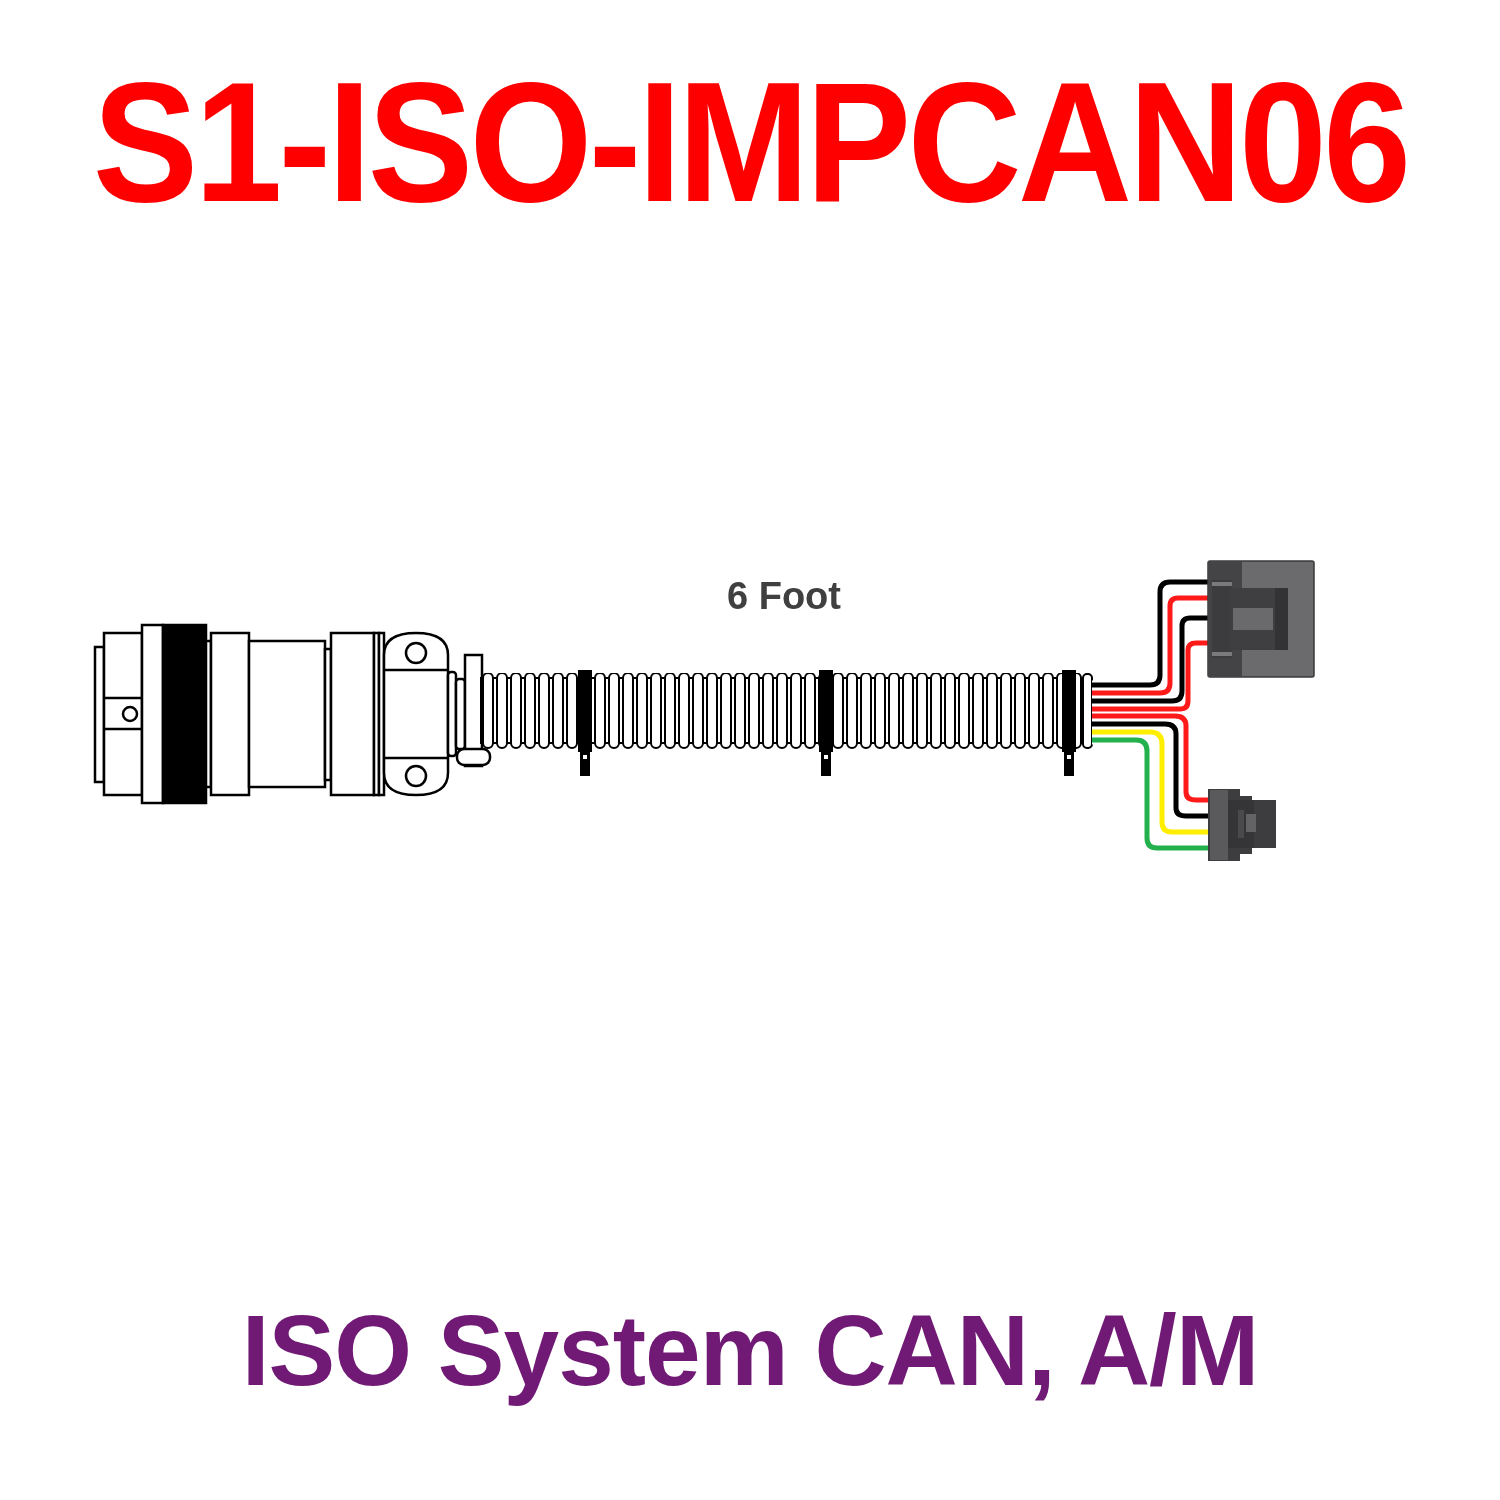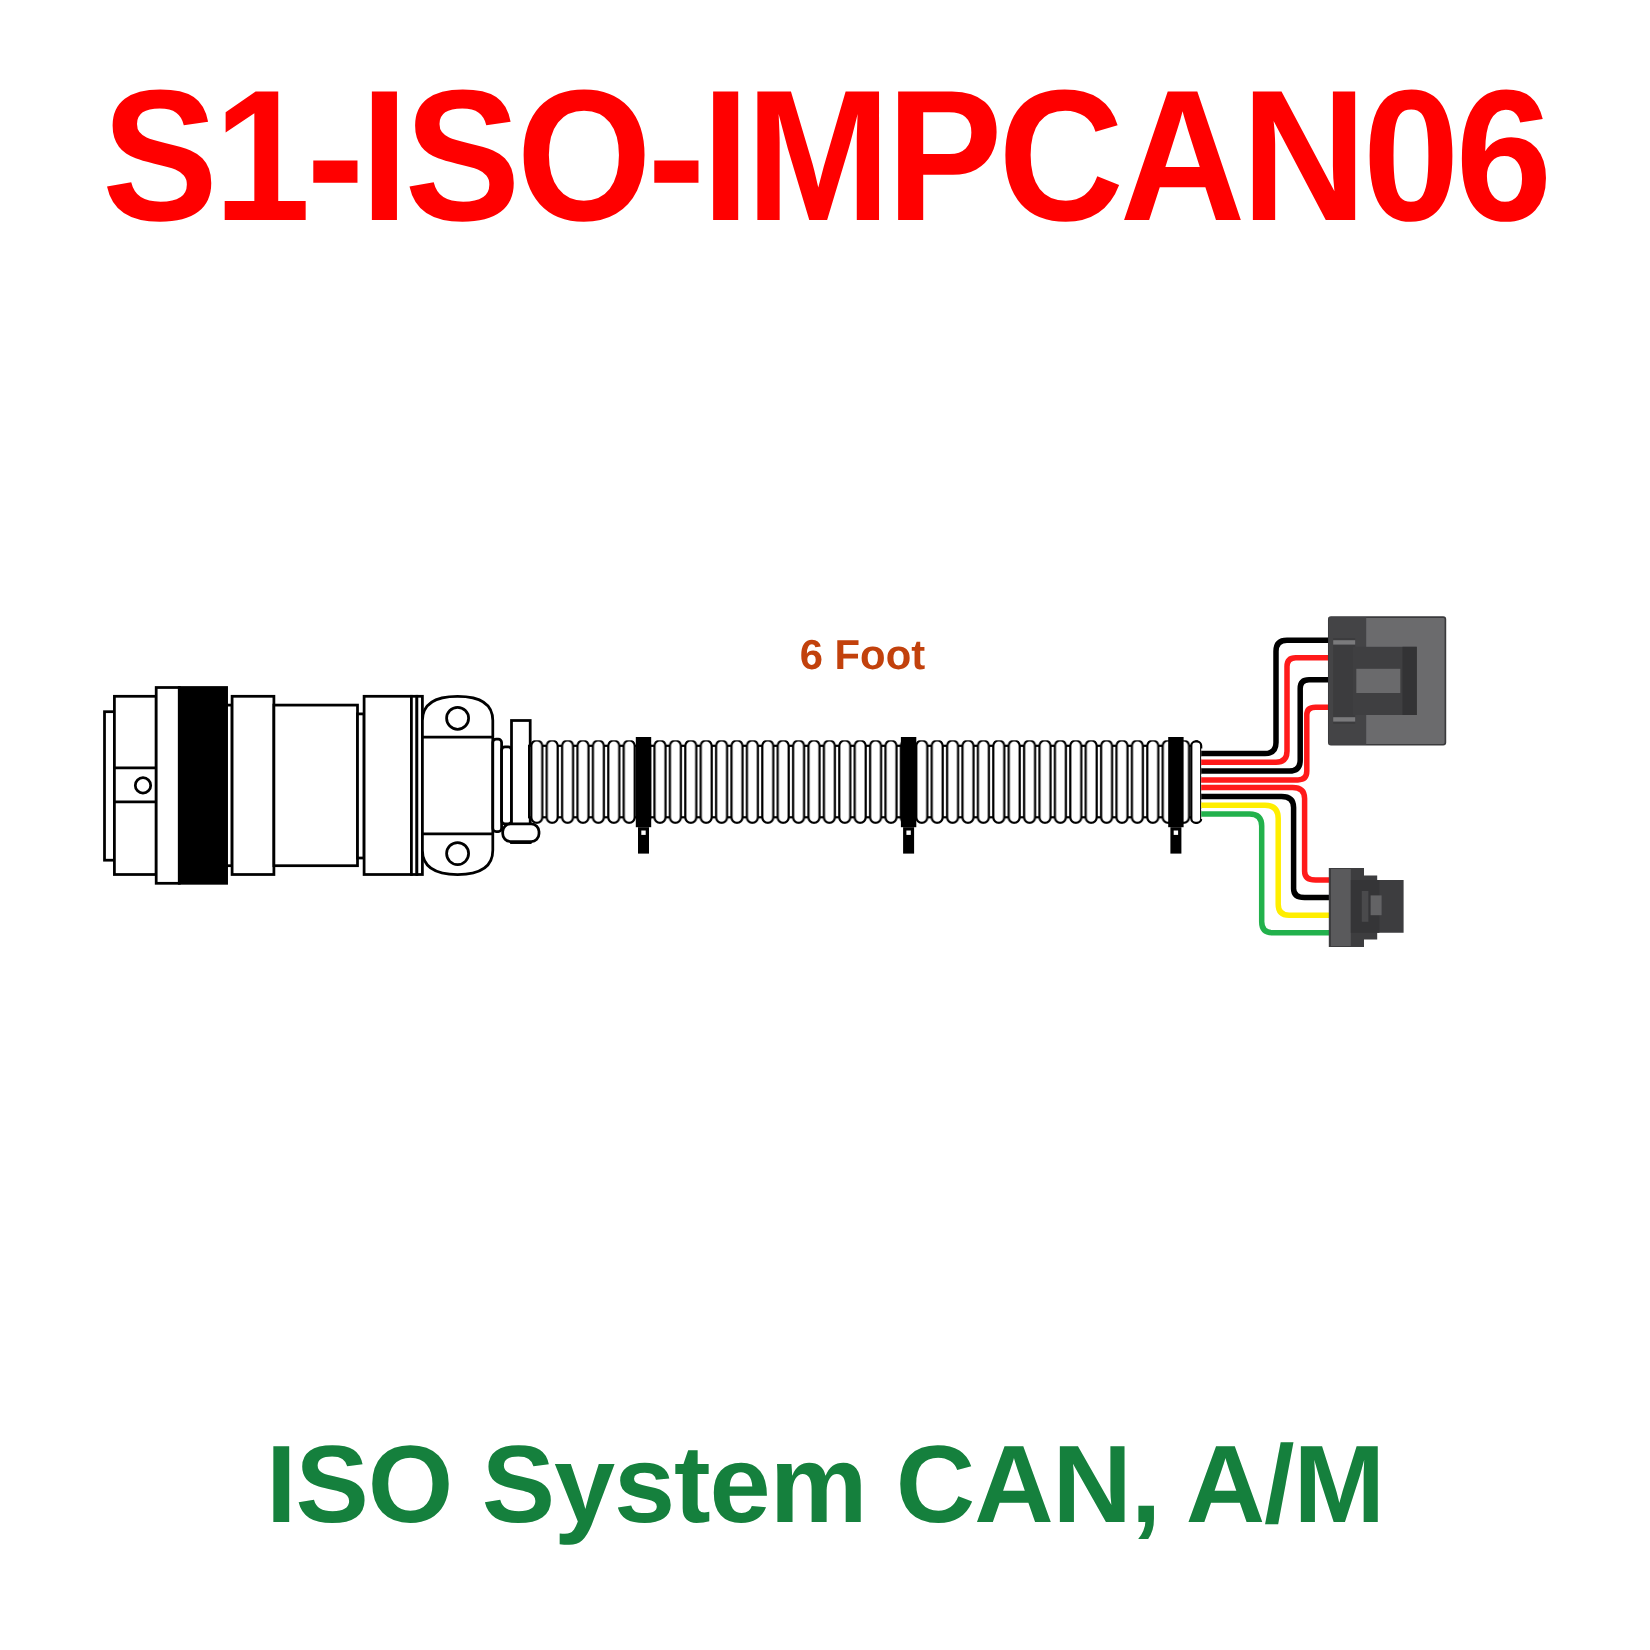--- a/index.html
+++ b/index.html
@@ -31,34 +31,34 @@
     .subtitle {
       position: absolute;
       left: 0;
       top: 1300px;
       width: 1500px;
       text-align: center;
       font-family: "Liberation Sans", sans-serif;
       font-weight: bold;
       font-size: 100px;
       line-height: 100px;
-      color: #15803d;
+      color: #701a75;
       letter-spacing: -1px;
     }
     .length-label {
       position: absolute;
       left: 684px;
       top: 574px;
       width: 200px;
       text-align: center;
       font-family: "Liberation Sans", sans-serif;
       font-weight: bold;
       font-size: 38px;
       line-height: 44px;
-      color: #c2410c;
+      color: #404040;
     }
     svg.diagram {
       position: absolute;
       left: 0;
       top: 0;
     }
   </style>
 </head>
 <body>
 

